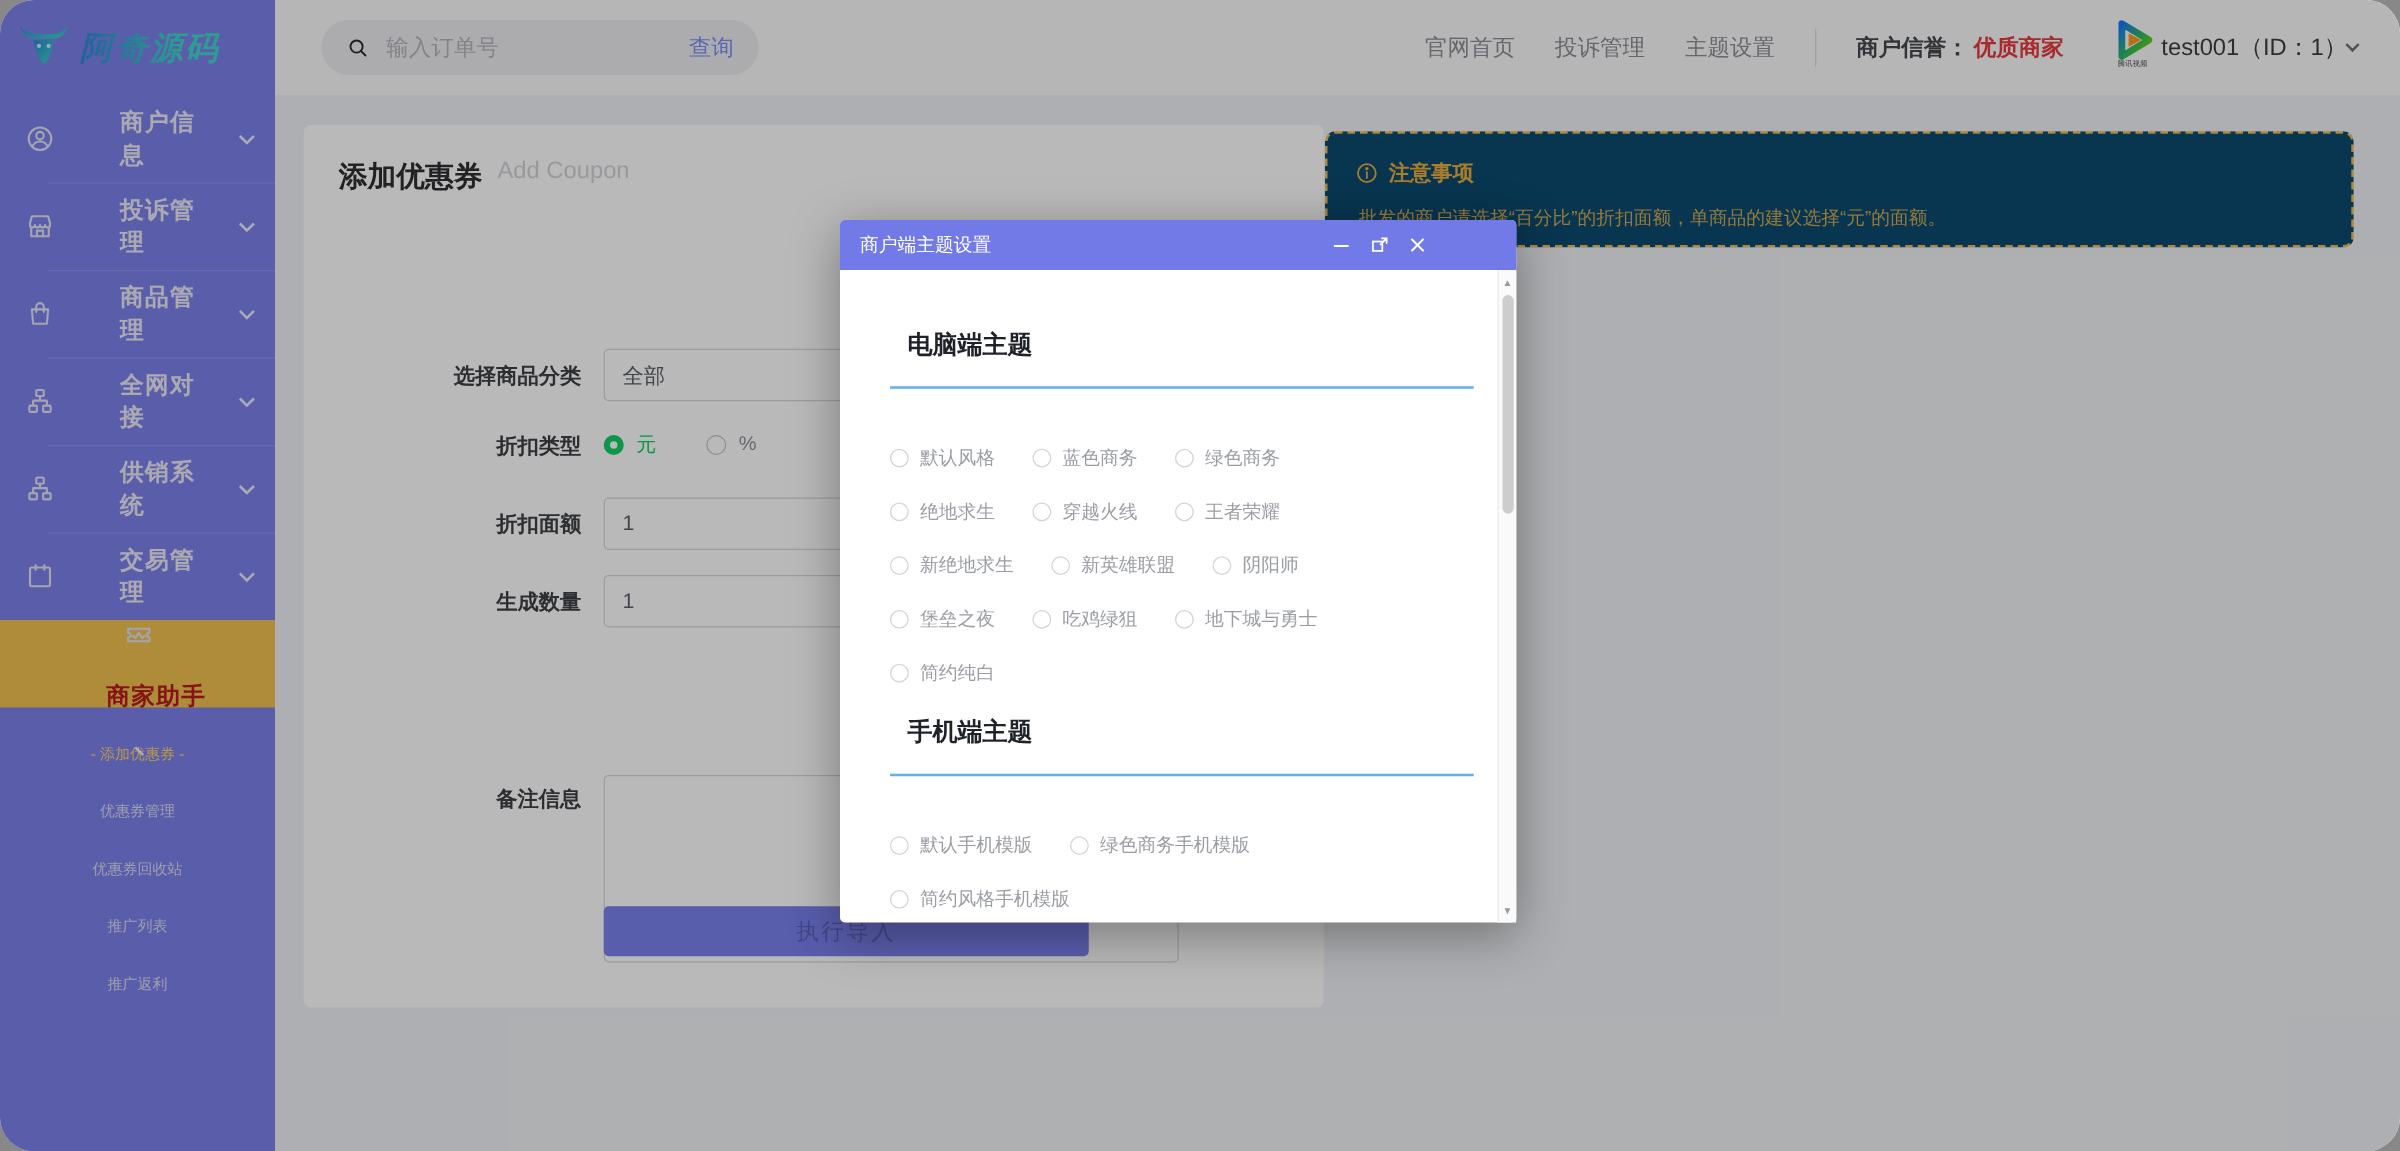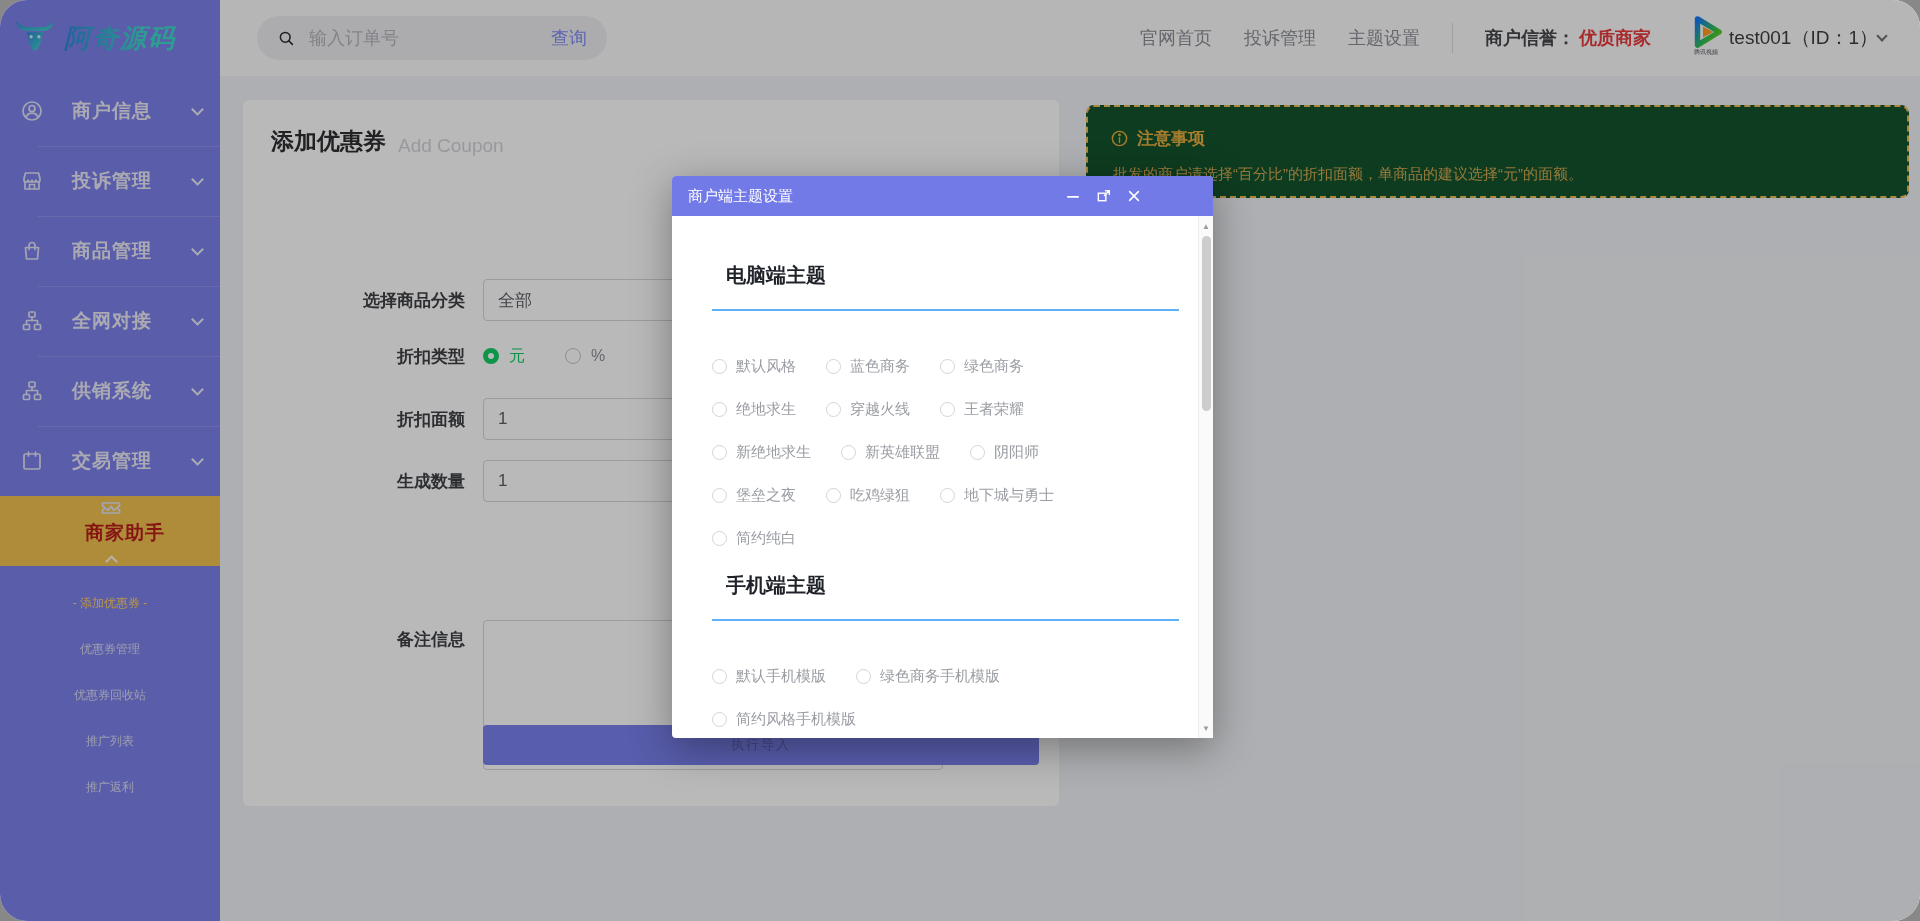--- a/index.html
+++ b/index.html
@@ -8,21 +8,21 @@
   }
   *{margin:0;padding:0;box-sizing:border-box;}
   body{font-family:"Liberation Sans","DejaVu Sans",sans-serif;background:#888;}
   #app{position:relative;width:1920px;height:921px;background:#f0f2f5;overflow:hidden;border-radius:27px;}
 
   
   .sidebar{position:absolute;left:0;top:0;width:220px;height:921px;background:var(--sidebar-bg);z-index:2;}
   .logo{display:flex;align-items:center;gap:8px;height:76px;padding-left:14px;}
   .logo-text{font-size:26px;font-weight:bold;font-style:italic;letter-spacing:2px;
     background:linear-gradient(90deg,#2f86d6,#3fd8c8 70%);-webkit-background-clip:text;background-clip:text;color:transparent;}
-  .menu-item{position:relative;display:flex;align-items:center;height:70px;padding:0 18px 0 20px;cursor:pointer;color:#eceaf7;}
+  .menu-item{position:relative;display:flex;align-items:center;height:70px;padding:0 18px 0 20px;cursor:pointer;color:#eceaf7;gap:24px;}
   .menu-item:not(:first-child)::before{content:"";position:absolute;top:0;left:38px;right:0;height:1px;background:rgba(255,255,255,0.14);}
   .menu-item .mi-icon{width:24px;height:24px;color:#e3e4f6;flex:0 0 24px;}
   .menu-item .mi-label{font-size:19px;font-weight:600;letter-spacing:1px;margin-left:28px;flex:1;}
   .menu-item .chev{width:9px;height:9px;border-right:2px solid rgba(255,255,255,.85);border-bottom:2px solid rgba(255,255,255,.85);
     transform:rotate(45deg);margin-top:-4px;}
   .menu-item .chev.up{transform:rotate(-135deg);margin-top:6px;}
   .menu-item.active{background:var(--sidebar-active);color:#b91c1c;flex-direction:column;}
   .menu-item.active::before{display:none;}
   .submenu{padding-top:14px;}
   .submenu-item{height:46px;line-height:46px;text-align:center;font-size:12px;color:#d9daf2;cursor:pointer;}
@@ -44,40 +44,40 @@
   .reputation .rep-value{color:var(--red);font-weight:600;margin-left:4px;}
   .userbox{display:flex;align-items:center;cursor:pointer;}
   .avatar{width:46px;height:46px;display:flex;flex-direction:column;align-items:center;}
   .avatar .av-sub{font-size:6px;color:#55575c;letter-spacing:0;line-height:6px;}
   .username{font-size:19px;color:#3d3e42;}
   .userbox .chev-down{width:8px;height:8px;border-right:2px solid #6f7177;border-bottom:2px solid #6f7177;transform:rotate(45deg);margin-top:-4px;}
 
   
   .content{position:absolute;left:220px;top:76px;right:0;bottom:0;background:#f0f2f5;}
   .card{position:absolute;left:23px;top:24px;width:816px;height:706px;background:#ffffff;border-radius:6px;}
-  .card-head{position:absolute;left:28px;top:26px;display:flex;align-items:flex-end;gap:12px;}
+  .card-head{position:absolute;left:28px;top:26px;display:flex;align-items:flex-start;gap:12px;}
   .card-title{font-size:23px;font-weight:bold;color:#2f2f33;}
   .card-sub{font-size:19px;color:#d2d3d8;}
   .form-row{position:absolute;left:0;width:100%;display:flex;align-items:center;}
   .form-label{width:222px;text-align:right;padding-right:0;font-size:17px;font-weight:600;color:#3f4045;flex:0 0 222px;}
   .form-field{margin-left:18px;}
   .tbox{width:460px;height:42px;border:1px solid #d4d7de;border-radius:4px;background:#fff;display:flex;align-items:center;padding:0 14px;font-size:17px;color:#5a5e66;position:relative;}
   .tbox.select::after{content:"";position:absolute;right:14px;top:17px;width:8px;height:8px;border-right:1.5px solid #a7abb3;border-bottom:1.5px solid #a7abb3;transform:rotate(45deg);margin-top:-3px;}
   .tbox input{border:none;outline:none;width:100%;font-size:17px;color:#5a5e66;background:transparent;font-family:inherit;}
   textarea.tarea{width:460px;height:150px;border:1px solid #d4d7de;border-radius:4px;resize:none;padding:10px 14px;font-size:17px;color:#5a5e66;font-family:inherit;outline:none;}
   .radio-group{display:flex;align-items:center;gap:40px;}
   .radio-opt{display:flex;align-items:center;gap:10px;cursor:pointer;}
   .radio-dot{width:16px;height:16px;border-radius:50%;border:1.5px solid #c0c4cc;background:#fff;}
   .radio-opt.sel .radio-dot{border:5px solid var(--green);}
   .radio-opt .r-label{font-size:16px;color:#8c9096;}
   .radio-opt.sel .r-label{color:var(--green);}
-  .submit-btn{position:absolute;left:240px;top:625px;width:556px;height:40px;background:var(--accent);border:none;border-radius:4px;
-    font-size:13px;color:#5d61b2;cursor:pointer;font-family:inherit;letter-spacing:2px;}
-
-  .notice{position:absolute;left:866px;top:29px;width:823px;height:93px;border:2px dashed #eebc54;border-radius:8px;background:#14532d;}
+  .submit-btn{position:absolute;left:240px;top:625px;width:388px;height:40px;background:var(--accent);border:none;border-radius:4px;
+    font-size:18px;color:#5d61b2;cursor:pointer;font-family:inherit;letter-spacing:2px;}
+
+  .notice{position:absolute;left:840px;top:29px;width:823px;height:93px;border:2px dashed #eebc54;border-radius:8px;background:#0c4a6e;}
   .notice-head{position:absolute;left:22px;top:20px;display:flex;align-items:center;gap:8px;}
   .notice-head svg{color:var(--gold);}
   .notice-title{font-size:17px;font-weight:bold;color:var(--gold);}
   .notice-body{position:absolute;left:25px;top:58px;font-size:15px;color:#cfa852;}
 
   
   .mask{position:absolute;inset:0;background:rgba(0,0,0,0.275);z-index:50;}
   .modal{position:absolute;left:672px;top:176px;width:541px;height:562px;background:#fff;border-radius:4px;z-index:60;
     box-shadow:0 10px 40px rgba(0,0,0,0.35);}
   .modal-header{height:40px;background:var(--modal-header);border-radius:4px 4px 0 0;display:flex;align-items:center;padding:0 14px 0 16px;}

